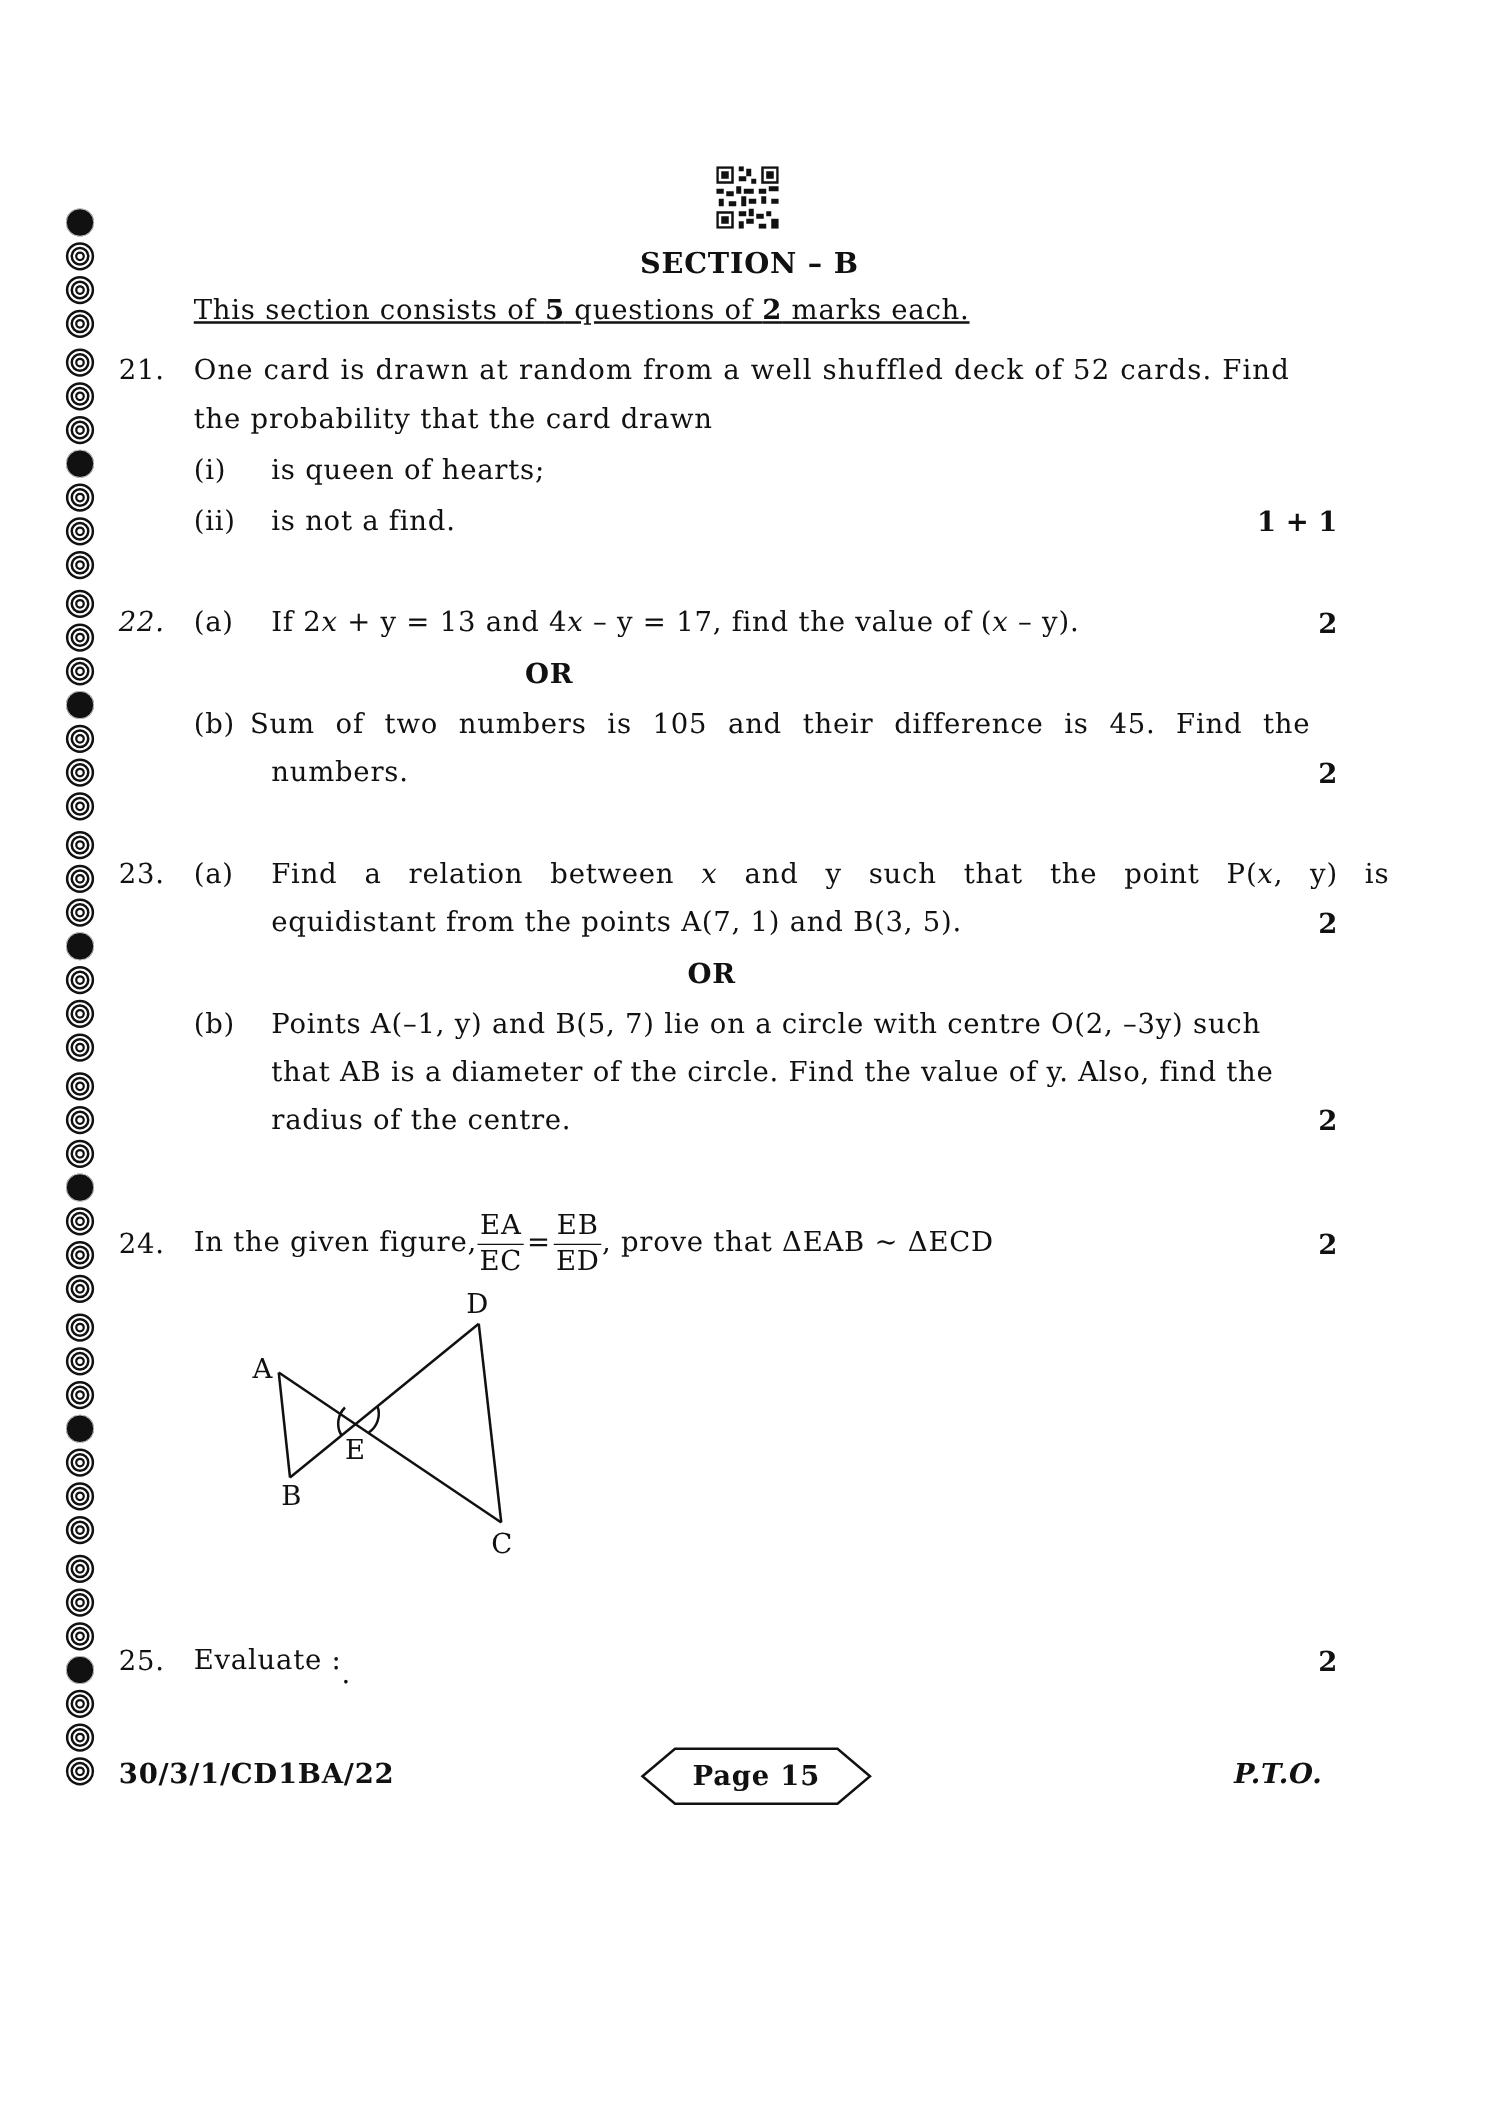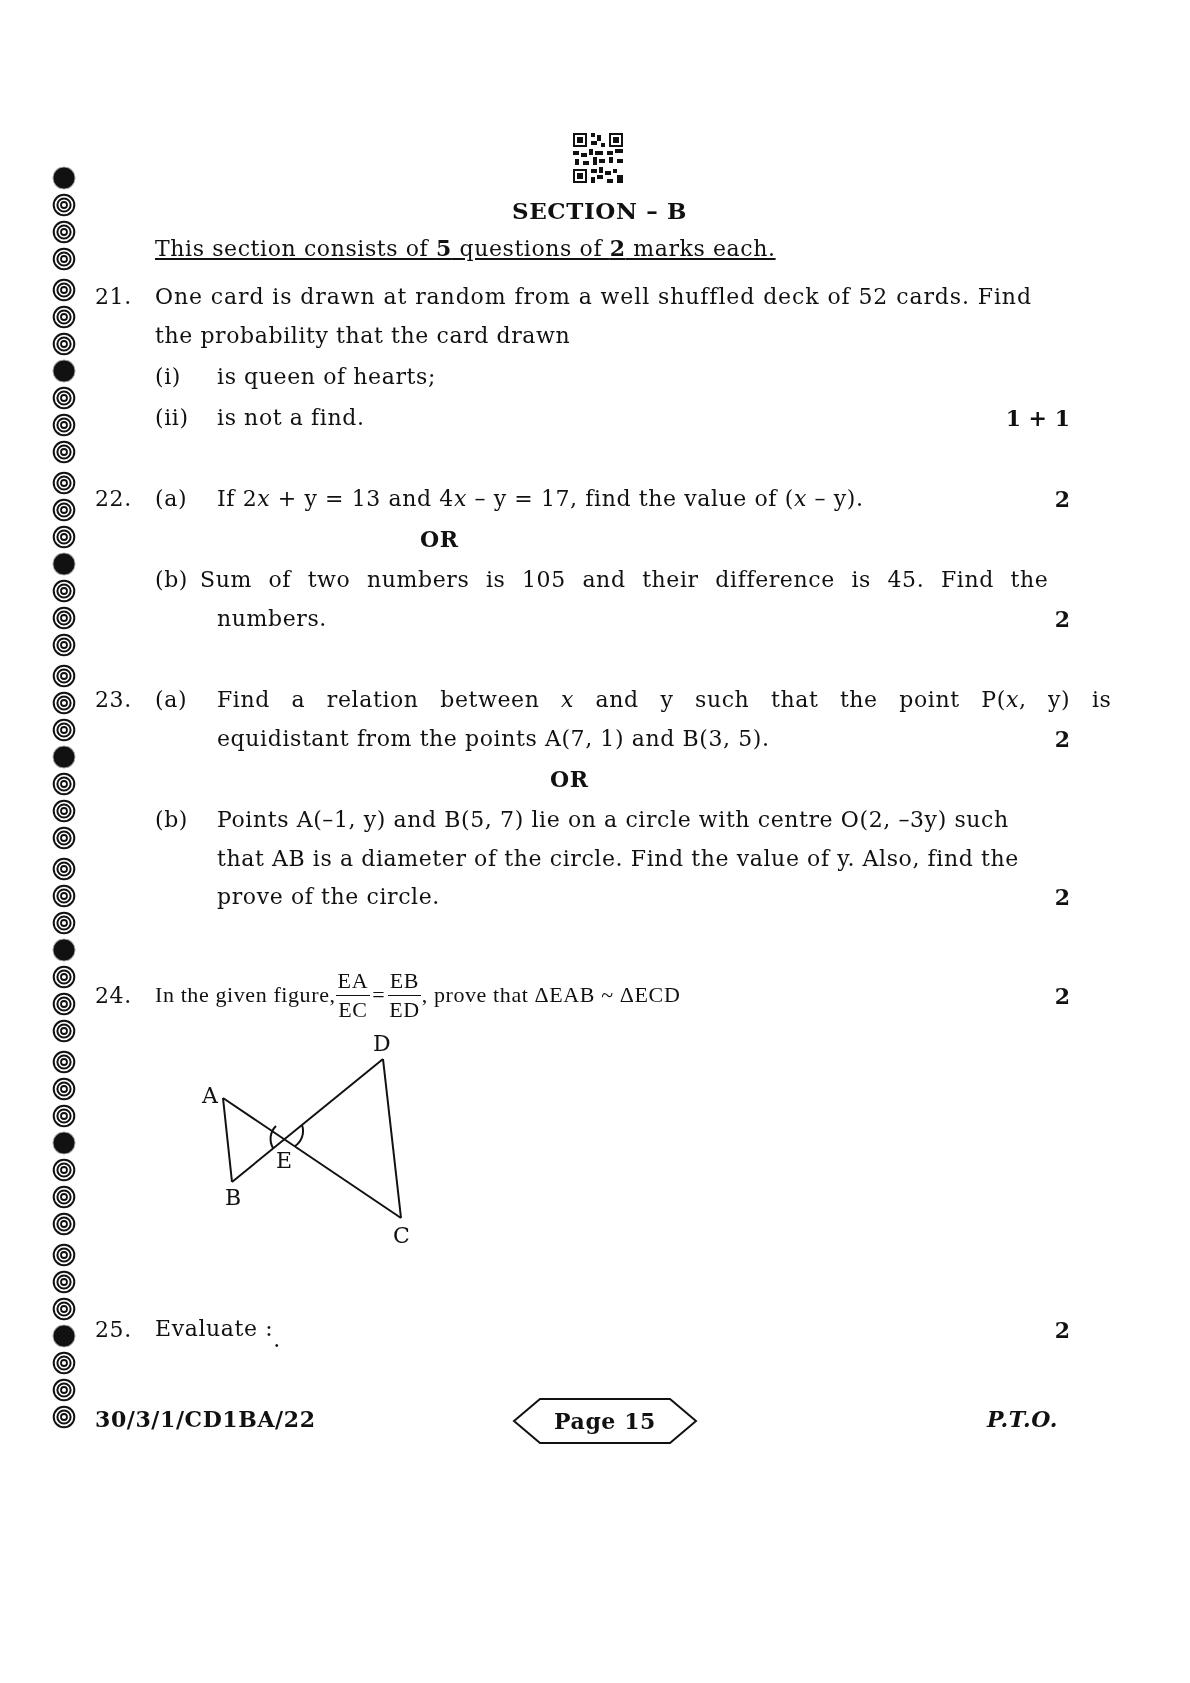--- a/index.html
+++ b/index.html
@@ -391,48 +391,48 @@
   <div class="abs txt" style="left:155px; top:286px; letter-spacing:0.9px;">One card is drawn at random from a well shuffled deck of 52 cards. Find</div>
   <div class="abs txt" style="left:155px; top:325px;">the probability that the card drawn</div>
   <div class="abs txt" style="left:155px; top:366px;">(i)</div>
   <div class="abs txt" style="left:217px; top:366px;">is queen of hearts;</div>
   <div class="abs txt" style="left:155px; top:407px;">(ii)</div>
   <div class="abs txt" style="left:217px; top:407px;">is not a find.</div>
   <div class="mark" style="top:407px;">1 + 1</div>
 </div>
 
 <div>
-  <div class="abs txt" style="left:95px; top:488px;">22.</div>
+  <div class="abs txt" style="left:95px; top:488px;font-style:italic;">22.</div>
   <div class="abs txt" style="left:155px; top:488px;">(a)</div>
   <div class="abs txt" style="left:217px; top:488px;"><span>If 2</span><i>x</i><span> + y = 13 and 4</span><i>x</i><span> – y = 17, find the value of (</span><i>x</i><span> – y).</span></div>
   <div class="mark" style="top:488px;">2</div>
   <div class="abs txt bold" style="left:420px; top:528px;">OR</div>
   <div class="abs txt" style="left:155px; top:569px;">(b)</div>
   <div class="abs txt" style="left:200px; top:569px; word-spacing:9px;">Sum of two numbers is 105 and their difference is 45. Find the</div>
   <div class="abs txt" style="left:217px; top:608px;">numbers.</div>
   <div class="mark" style="top:608px;">2</div>
 </div>
 
 <div>
   <div class="abs txt" style="left:95px; top:689px;">23.</div>
   <div class="abs txt" style="left:155px; top:689px;">(a)</div>
   <div class="abs txt" style="left:217px; top:689px; word-spacing:14px;"><span>Find a relation between </span><i>x</i><span> and y such that the point P(</span><i>x</i><span>, y) is</span></div>
   <div class="abs txt" style="left:217px; top:728px;">equidistant from the points A(7, 1) and B(3, 5).</div>
   <div class="mark" style="top:728px;">2</div>
   <div class="abs txt bold" style="left:550px; top:768px;">OR</div>
   <div class="abs txt" style="left:155px; top:809px;">(b)</div>
   <div class="abs txt" style="left:217px; top:809px;">Points A(–1, y) and B(5, 7) lie on a circle with centre O(2, –3y) such</div>
   <div class="abs txt" style="left:217px; top:848px;">that AB is a diameter of the circle. Find the value of y. Also, find the</div>
-  <div class="abs txt" style="left:217px; top:886px;">prove of the circle.</div>
+  <div class="abs txt" style="left:217px; top:886px;">radius of the centre.</div>
   <div class="mark" style="top:886px;">2</div>
 </div>
 
 <div>
   <div class="abs txt" style="left:95px; top:985px;">24.</div>
-  <div class="abs txt" style="left:155px; top:965px; display:flex; align-items:center; height:60px;font-family:Liberation Serif, serif;">
+  <div class="abs txt" style="left:155px; top:965px; display:flex; align-items:center; height:60px;">
     <span>In the given figure, </span>
     <span class="frac">
         <span class="num">EA</span>
         <span class="den">EC</span>
       </span>
     <span style="margin:0 2px;">=</span>
     <span class="frac">
         <span class="num">EB</span>
         <span class="den">ED</span>
       </span>

